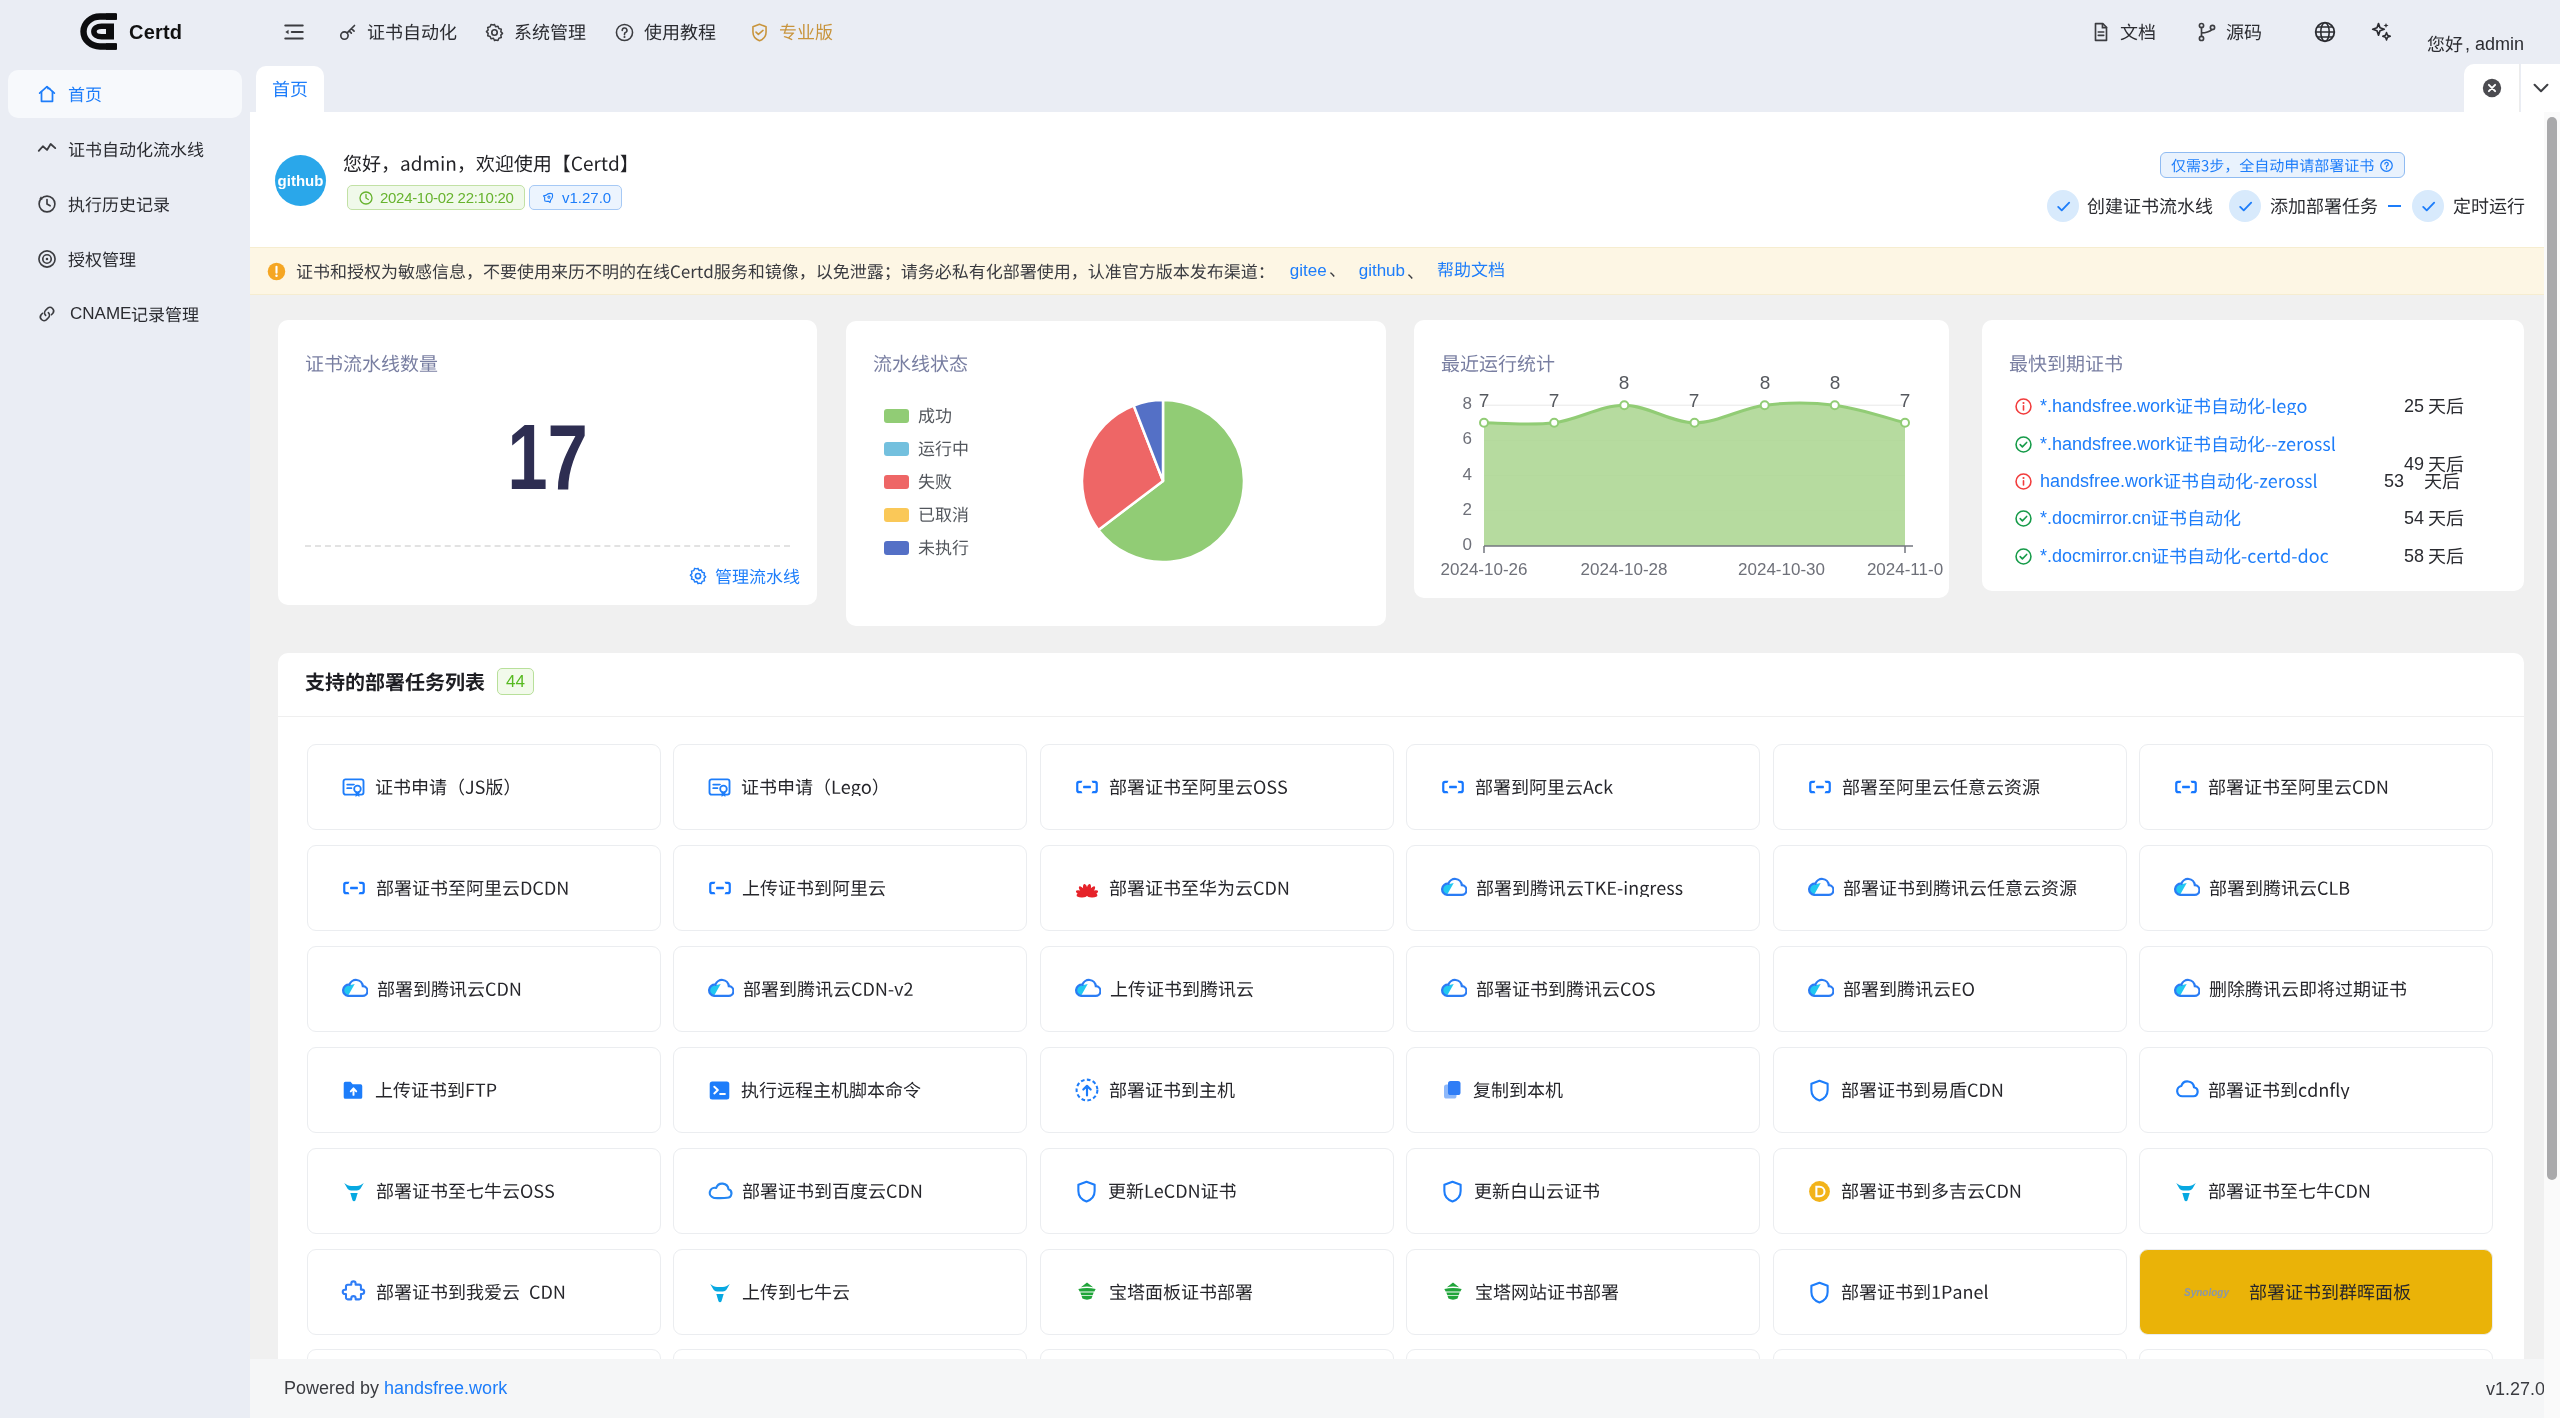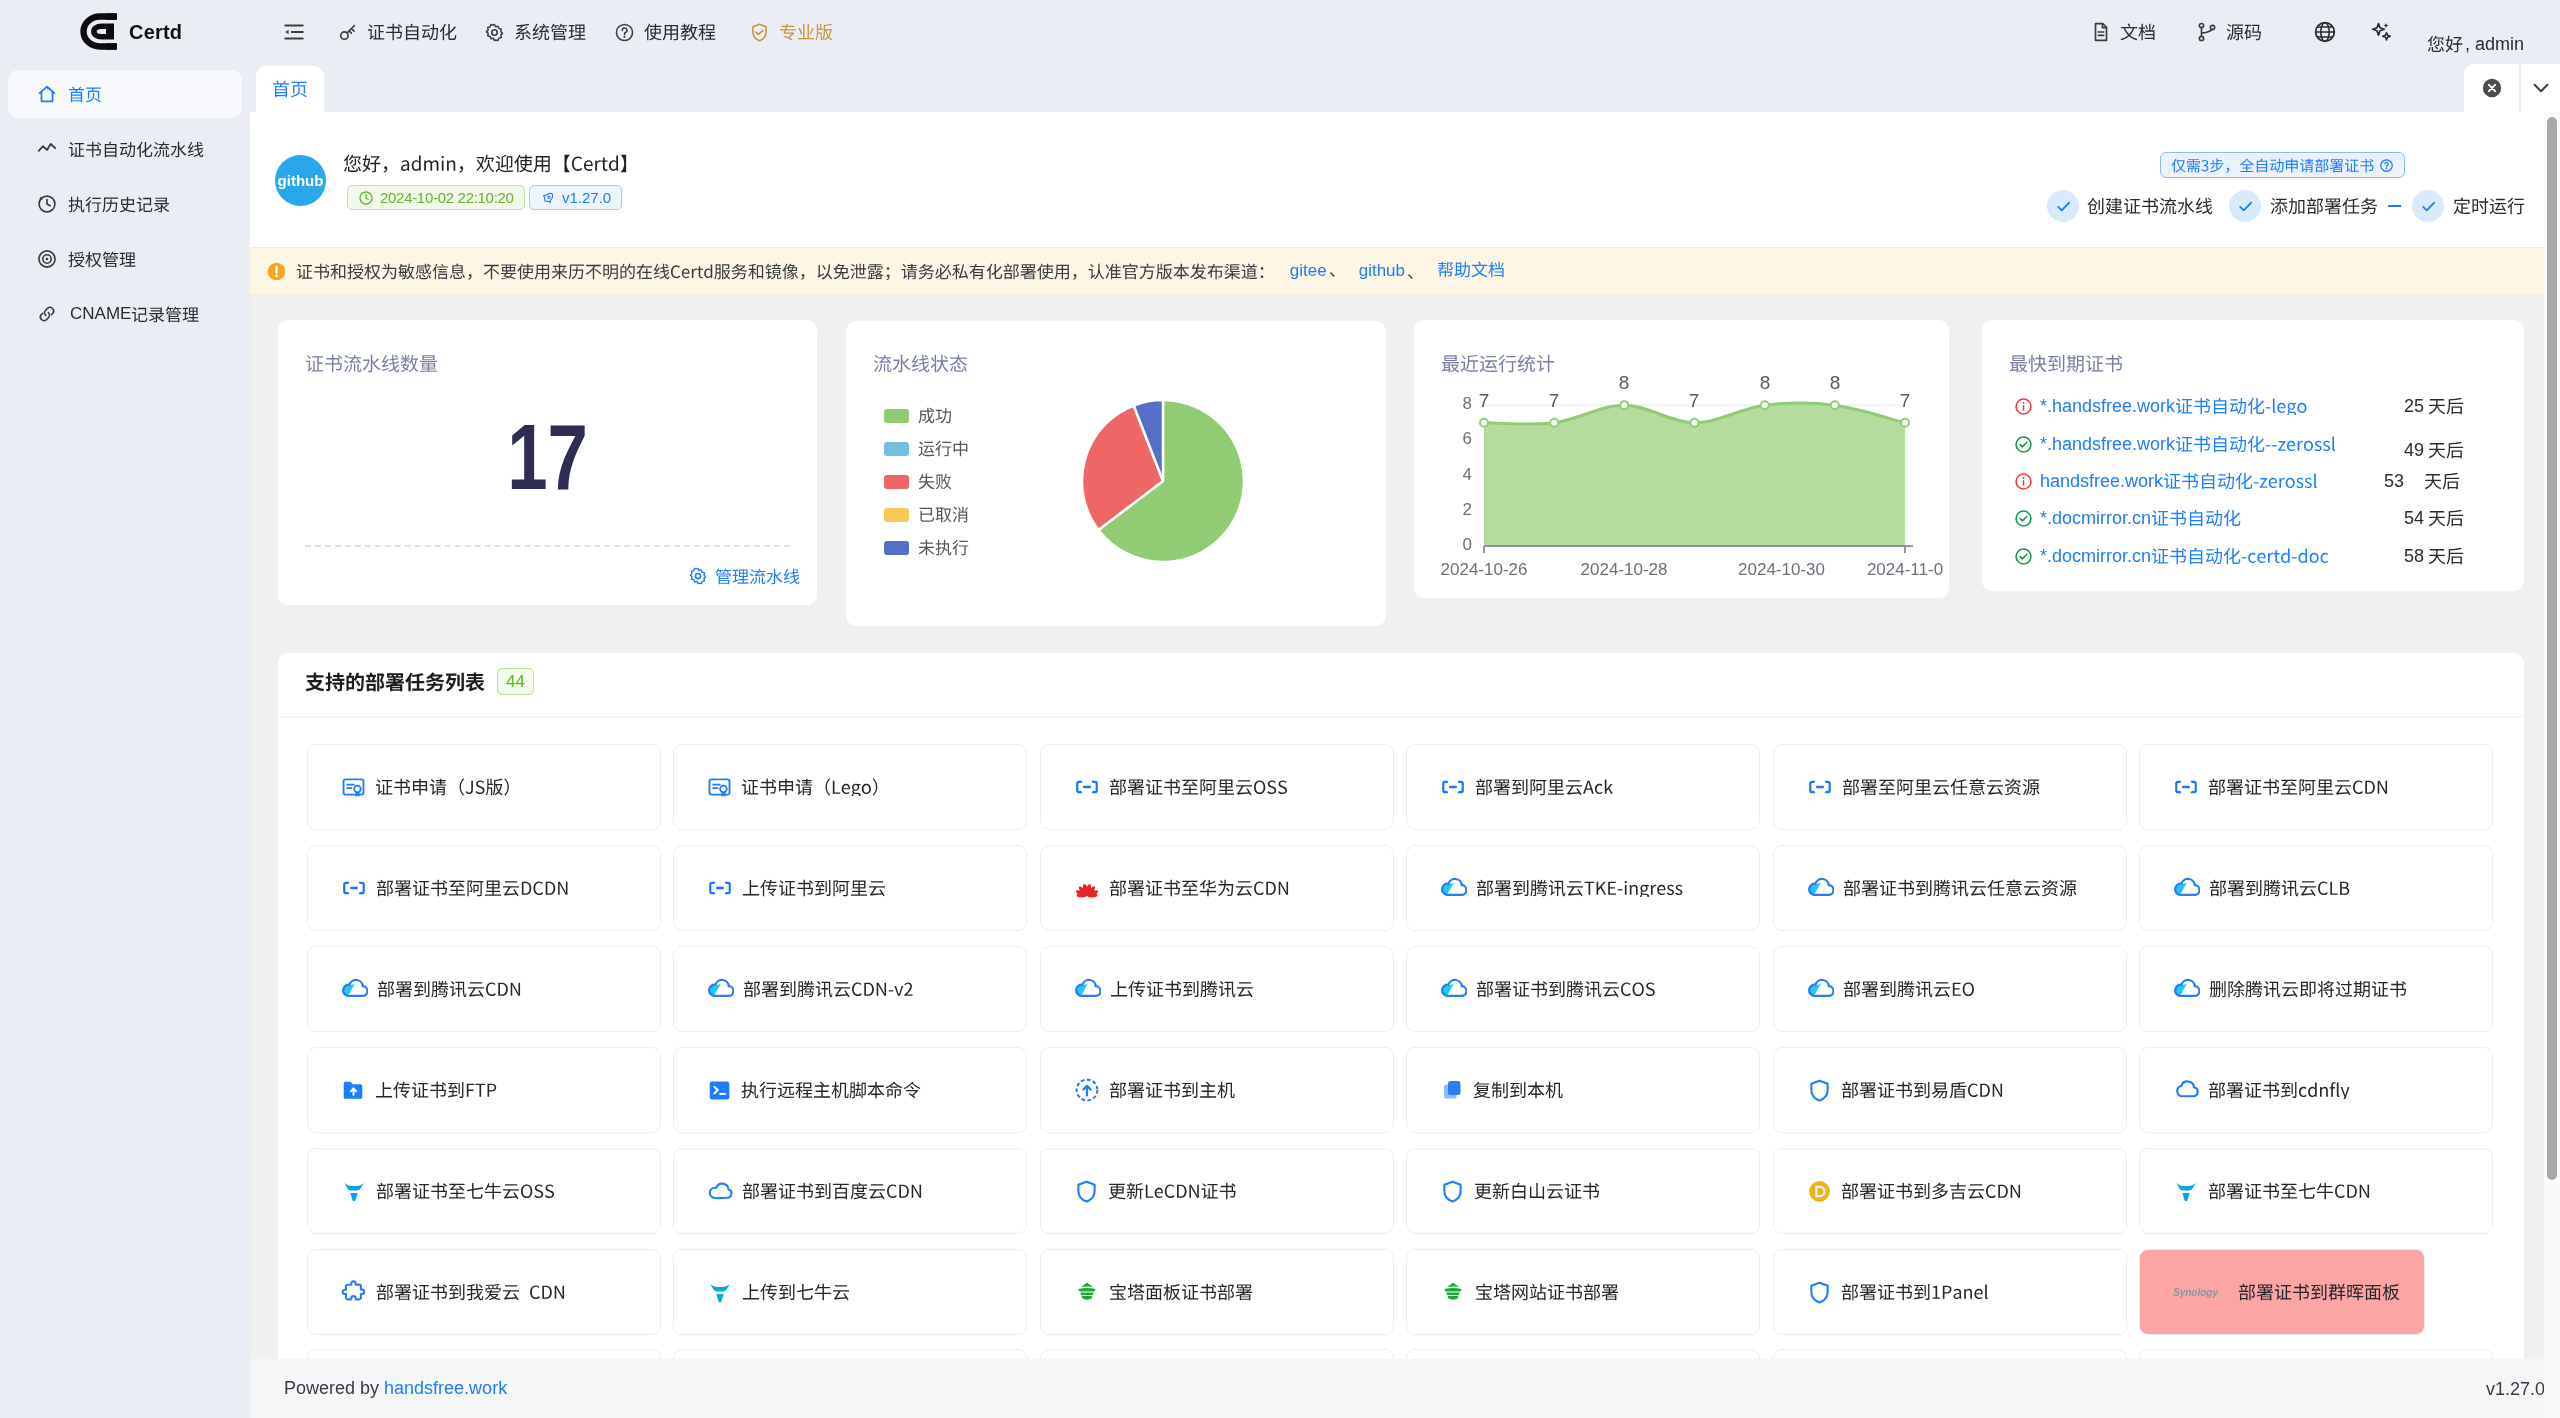--- a/index.html
+++ b/index.html
@@ -760,21 +760,21 @@
         <use href="#gdo" x="5347"></use>
         <use href="#gdu" x="5694"></use>
         <use href="#gbj" x="6169"></use>
         <use href="#gbk" x="6723"></use>
         <use href="#gdr" x="7111"></use>
         <use href="#gdv" x="7717"></use>
         <use href="#gdv" x="8185"></use>
         <use href="#gdp" x="8653"></use>
       </svg></span>
   </div>
-<div class="abs fx" style="left:2380px;top:438px;height:24px;width:84px;justify-content:flex-end;gap:4px">
+<div class="abs fx" style="left:2380px;top:452px;height:24px;width:84px;justify-content:flex-end;gap:4px">
     <span style="font-size:18px;color:#2b2c31">49</span>
     <svg style="color:#2b2c31;" width="36.0" height="18" viewBox="0 -880 2000 1000" fill="currentColor" aria-hidden="true">
       <use href="#gds" x="0"></use>
       <use href="#gdt" x="1000"></use>
     </svg>
   </div>
 <div class="abs fx" style="left:2014px;top:469px;height:24px;gap:7px">
     <svg width="19" height="19" viewBox="0 0 24 24" fill="none">
       <circle cx="12" cy="12" r="9.4" stroke="#f23c3c" stroke-width="2"></circle>
       <path d="M12 11v5.4" stroke="#f23c3c" stroke-width="2" stroke-linecap="round"></path>
@@ -1546,21 +1546,21 @@
       <use href="#gb" x="3000"></use>
       <use href="#gdm" x="4000"></use>
       <use href="#gfy" x="5000"></use>
       <use href="#ge3" x="5555"></use>
       <use href="#gba" x="6188"></use>
       <use href="#gbe" x="6751"></use>
       <use href="#gbj" x="7361"></use>
       <use href="#gdp" x="7915"></use>
     </svg>
   </div>
-<div class="abs fx" style="left:2139px;top:1249px;width:286px;height:86px;border:1px solid #ebedf0;border-radius:9px;background:#fca5a5;padding-left:33px;gap:9px">
+<div class="abs fx" style="left:2139px;top:1249px;width:354px;height:86px;border:1px solid #ebedf0;border-radius:9px;background:#eab308;padding-left:44px;gap:9px">
     <svg width="56" height="14" viewBox="0 0 56 14">
       <text x="0" y="11" font-family="Liberation Sans,sans-serif" font-size="10" font-style="italic" font-weight="bold" fill="#8a97a8">Synology</text>
     </svg>
     <svg style="color:#26262b;" width="162.0" height="18" viewBox="0 -880 9000 1000" fill="currentColor" aria-hidden="true">
       <use href="#gbu" x="0"></use>
       <use href="#gbv" x="1000"></use>
       <use href="#ga" x="2000"></use>
       <use href="#gb" x="3000"></use>
       <use href="#gdm" x="4000"></use>
       <use href="#gfz" x="5000"></use>

